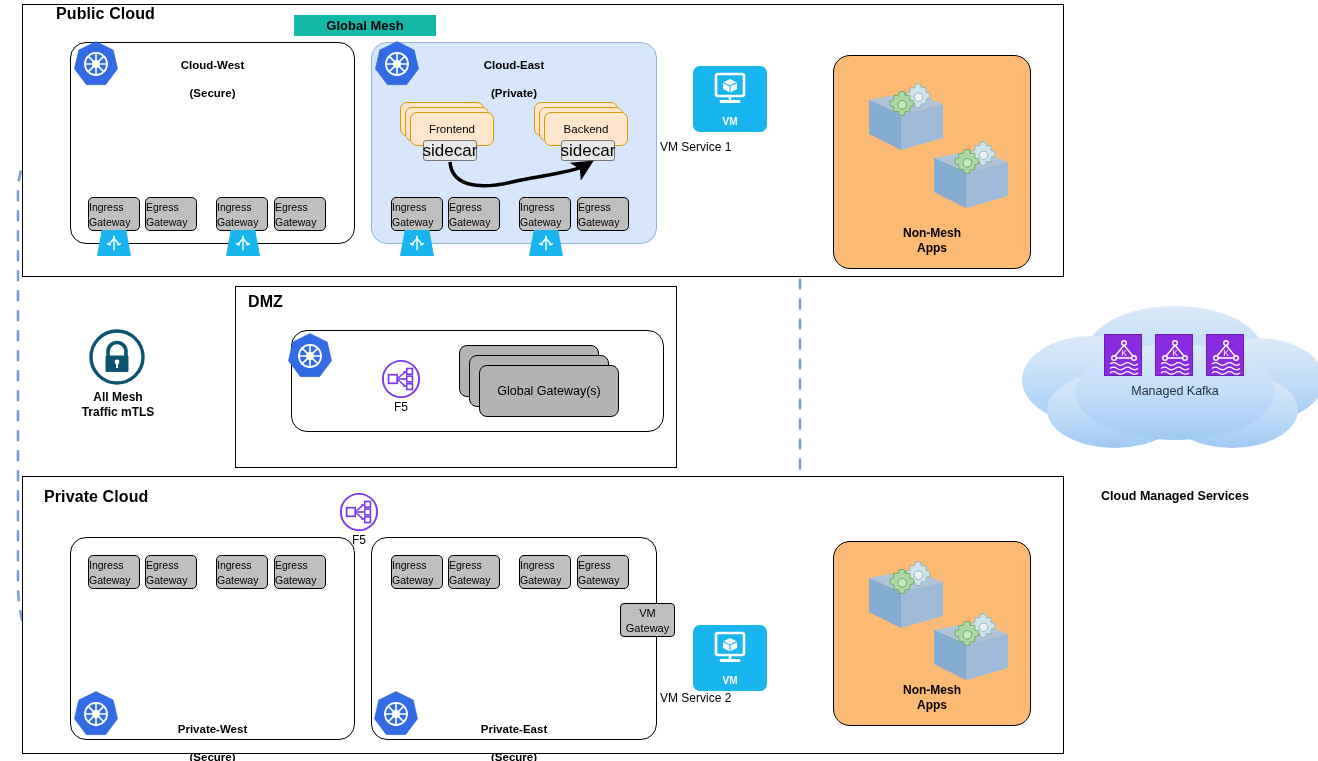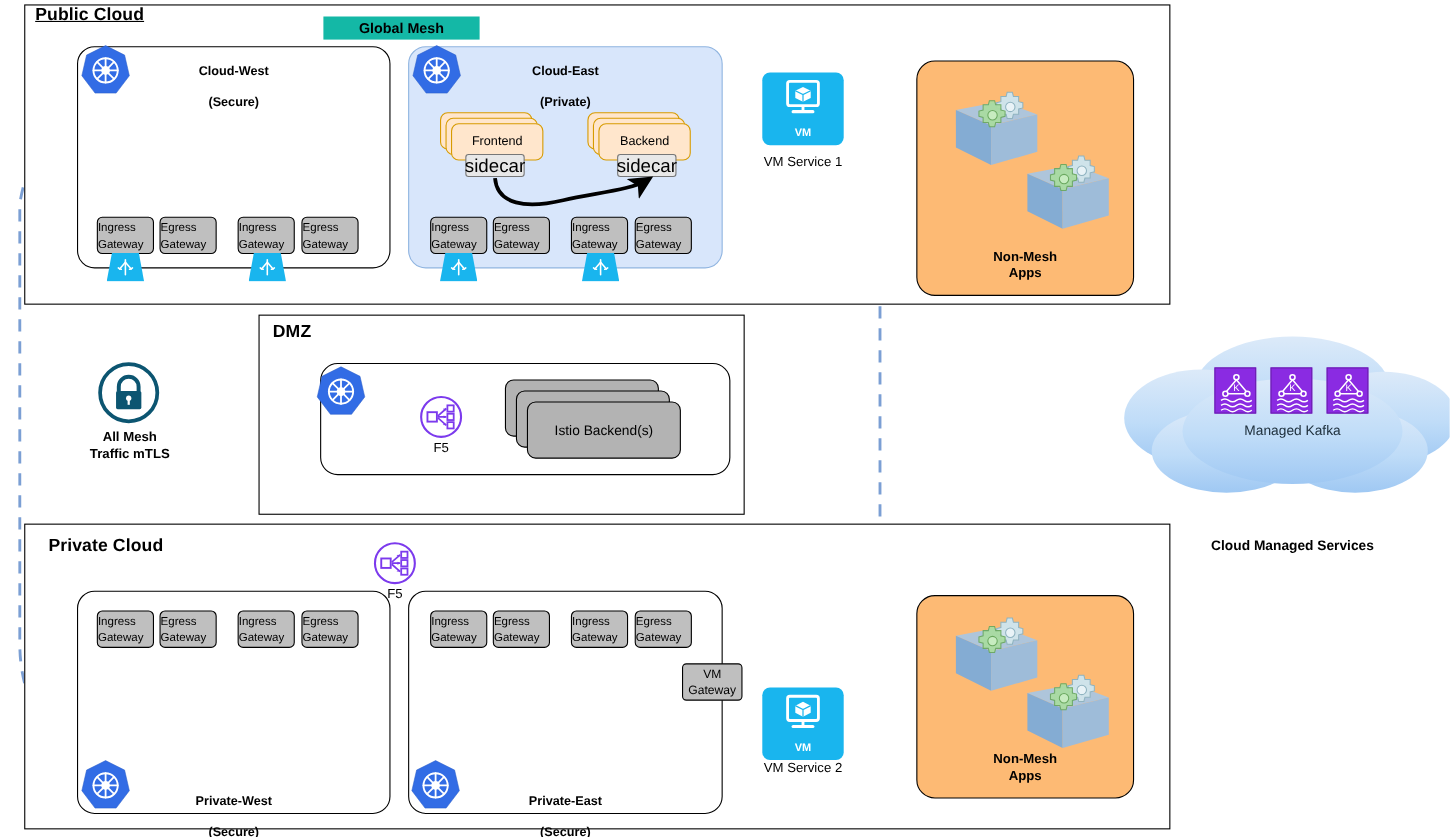--- a/index.html
+++ b/index.html
@@ -103,21 +103,21 @@
     position: absolute;
     width: 74px; height: 66px;
     background: #19b5ee;
     border-radius: 7px;
   }
   .vmbox .vmlbl {
     position: absolute; left: 0; right: 0; bottom: 5px;
     text-align: center; font-size: 10px; color: #fff; font-weight: bold;
   }
   .vm-caption {
-    position: absolute; text-align: center;
+    position: absolute; 
     font-size: 12px; color: #000; white-space: nowrap;
   }
 
   
   .nonmesh {
     position: absolute;
     border: 1.5px solid #000;
     border-radius: 17px;
     background: #fdba74;
   }
@@ -190,21 +190,21 @@
              L 18 585
              C 18 715, 170 752, 330 752
              L 560 752
              C 700 752, 800 700, 800 560
              L 800 190
              C 800 70, 700 28, 560 28
              Z" fill="none" stroke="#7b9fd4" stroke-width="2.6" stroke-dasharray="11,9" stroke-linecap="butt"></path>
   </svg>
 
   <div class="zone" style="left:22px; top:4px; width:1042px; height:273px;"></div>
-  <div class="zone-title" style="left:32px; top:5px;text-decoration:underline;">Public Cloud</div>
+  <div class="zone-title" style="left:56px; top:5px;">Public Cloud</div>
 
   <div class="mesh-banner" style="left:294px; top:15px; width:142px; height:21px;">Global Mesh</div>
 
   <div class="cluster" style="left:70px; top:42px; width:285px; height:202px;"></div>
   <div class="cluster-label" style="left:70px; top:44px; width:285px;">
     <span>Cloud-West</span><br>
     <span>(Secure)</span>
   </div>
 
   <div class="k8s" style="left:72px; top:40px;">
@@ -425,21 +425,21 @@
         <path d="M27.4 22 l-3 -1.4 l0 2.8 z"></path>
         <path d="M27 30 l-3.4 -0.2 l2.2 -2.1 z"></path>
       </g>
     </svg>
     <div class="f5-label">F5</div>
   </div>
 
   <div class="igw-stack" style="left:459px; top:345px;">
     <div class="igw s1"></div>
     <div class="igw s2"></div>
-    <div class="igw s3">Istio Backend(s)</div>
+    <div class="igw s3">Global Gateway(s)</div>
   </div>
 
   <div class="lock-wrap" style="left:88px; top:328px;">
     <svg width="58" height="58" viewBox="0 0 58 58">
       <circle cx="29" cy="29" r="26" fill="#fff" stroke="#0c5571" stroke-width="3.4"></circle>
       <path d="M20 28 v-4.5 a9 9 0 0 1 18 0 V28" fill="none" stroke="#0c5571" stroke-width="3.6"></path>
       <rect x="17.5" y="27.5" width="23" height="16.5" rx="1.5" fill="#0c5571"></rect>
       <circle cx="29" cy="34" r="2.4" fill="#fff"></circle>
       <rect x="28" y="34" width="2" height="6" fill="#fff"></rect>
     </svg>

